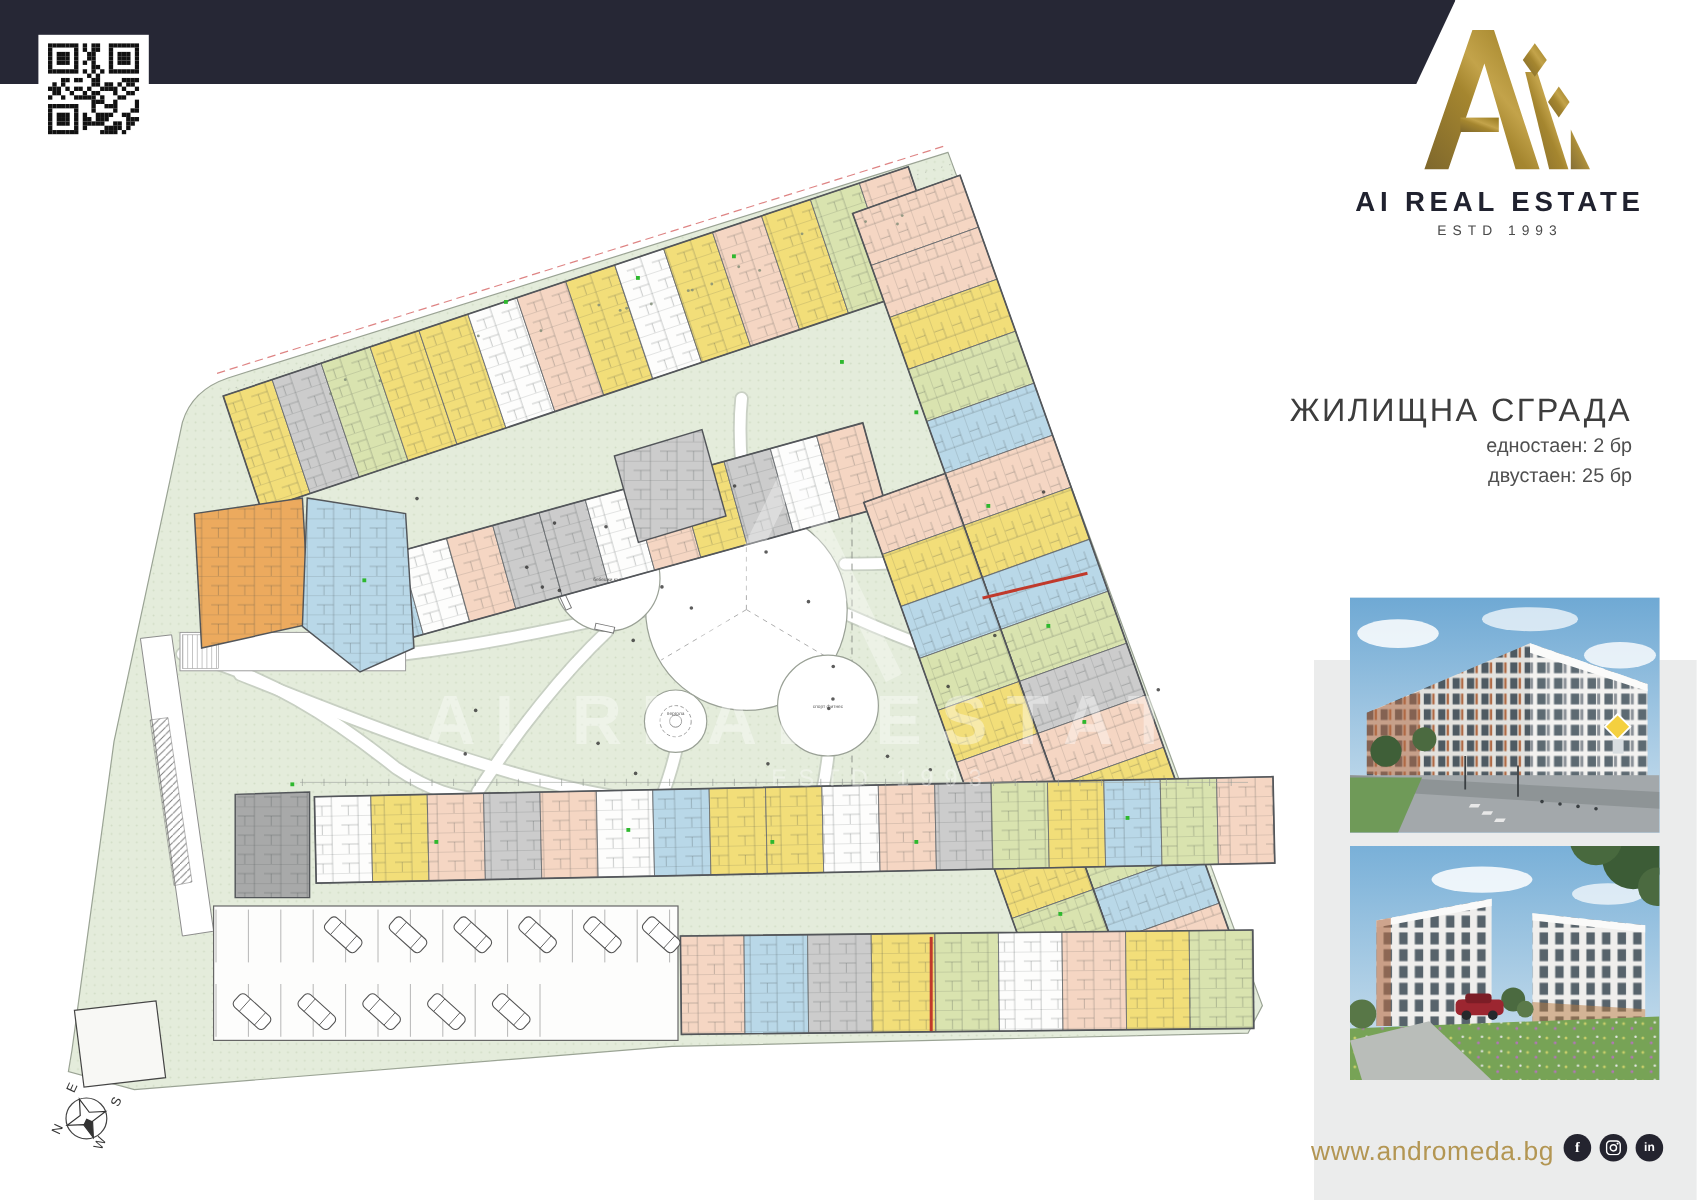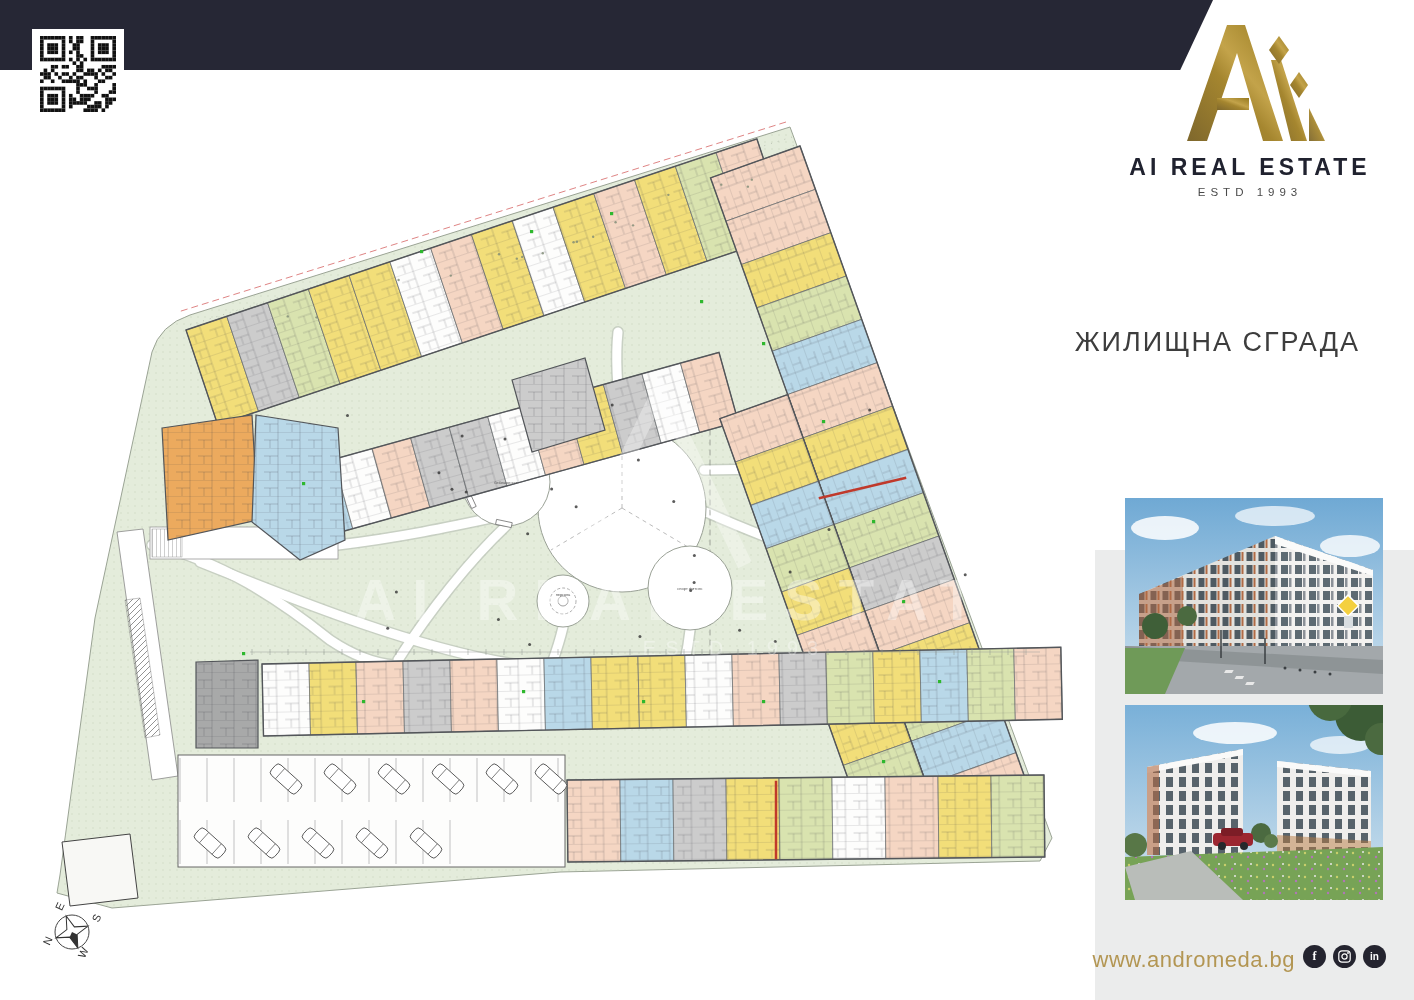--- a/index.html
+++ b/index.html
@@ -770,20 +770,22 @@
       <path d="M124,52 L133,65 L124,78 L115,65 Z"></path>
       <path d="M134,88 L150,121 L134,121 Z" opacity="0.95"></path>
     </g>
   </svg>
   <div class="logo-name">AI REAL ESTATE</div>
   <div class="logo-estd">ESTD 1993</div>
 </div>
 
 <div class="info">
   <div class="building-title">ЖИЛИЩНА СГРАДА</div>
+  <div class="stat">едностаен: 2 бр</div>
+  <div class="stat">двустаен: 25 бр</div>
 </div>
 
 <div class="photo photo1">
   <svg width="258" height="196" viewBox="0 0 258 196">
     <defs>
       <linearGradient id="sky1" x1="0" y1="0" x2="0" y2="1">
         <stop offset="0" stop-color="#6fa9d4"></stop>
           <stop offset="1" stop-color="#cfe2ef"></stop>
       </linearGradient>
       <pattern id="win1" width="14" height="13" patternUnits="userSpaceOnUse">

